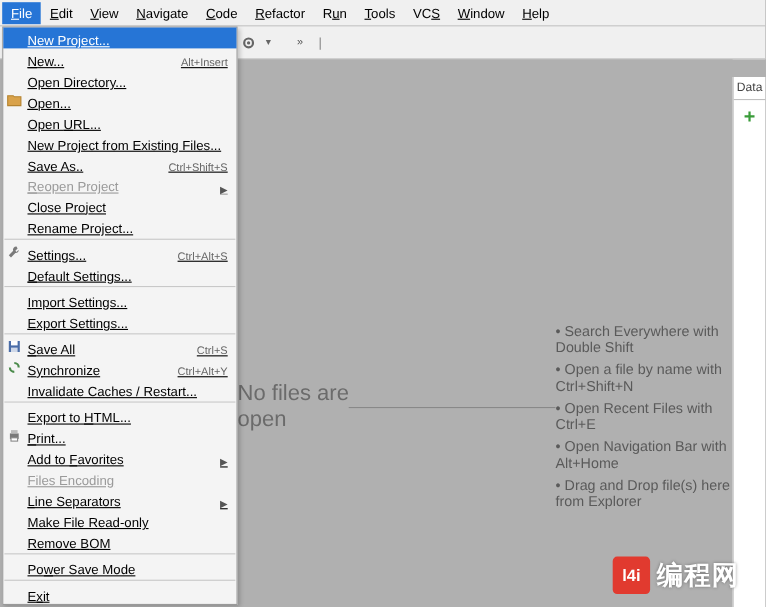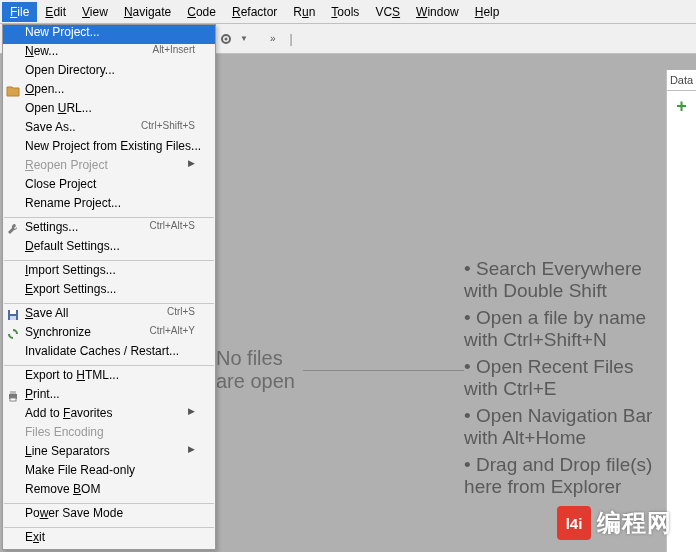--- a/index.html
+++ b/index.html
@@ -7,37 +7,37 @@
 
 .menubar { height: 24px; background: #f0f0f0; display: flex; align-items: center; padding: 0 2px; border-bottom: 1px solid #c0c0c0; }
 .menubar-item { padding: 3px 8px; cursor: pointer; }
 .menubar-item.open { background: #2675d6; color: #fff; }
 .menubar-item u { text-decoration: underline; }
 
 .toolbar-strip { height: 30px; background: #f0f0f0; border-bottom: 1px solid #c0c0c0; display: flex; align-items: center; padding-left: 218px; gap: 6px; }
 .tool-icon { width: 16px; height: 16px; }
 
 .dropdown { position: absolute; left: 2px; top: 24px; width: 214px; background: #f4f4f4; border: 1px solid #999; box-shadow: 2px 2px 4px rgba(0,0,0,0.2); z-index: 100; }
-.dropdown-item { display: flex; align-items: flex-start; height: 19px; padding: 0 20px 0 22px; position: relative; cursor: pointer; white-space: nowrap; }
+.dropdown-item { display: flex; align-items: flex-end; height: 19px; padding: 0 8px 0 22px; position: relative; cursor: pointer; white-space: nowrap; text-decoration: underline; }
 .dropdown-item.highlighted { background: #2675d6; color: #fff; }
 .dropdown-item.disabled { color: #9a9a9a; cursor: default; }
 .dropdown-item .shortcut { margin-left: auto; color: #666; font-size: 10px; }
 .dropdown-item .arrow { margin-left: auto; font-size: 9px; color: #555; }
 .dropdown-item .mi-icon { position: absolute; left: 3px; top: 2px; width: 14px; height: 14px; }
 .dropdown-sep { height: 1px; background: #c8c8c8; margin: 2px 1px; }
 .dropdown-item u { text-decoration: underline; }
 
 .right-panel { position: absolute; right: 0; top: 70px; width: 30px; height: 498px; background: #ffffff; border-left: 1px solid #c0c0c0; }
 .right-tab { writing-mode: horizontal-tb; font-size: 11px; color: #444; padding: 4px 2px; text-align: center; border-bottom: 1px solid #c0c0c0; }
 .right-plus { width: 16px; height: 16px; margin: 8px auto; color: #3a9c3a; font-size: 18px; font-weight: bold; text-align: center; line-height: 14px; }
 
 .main-area { position: absolute; left: 216px; top: 54px; right: 30px; bottom: 0; background: #b0b0b0; display: flex; flex-direction: row; align-items: center; justify-content: flex-start; padding-top: 150px; }
 .placeholder-title { font-size: 20px; color: #6b6b6b; margin-bottom: 16px; }
 .placeholder-hr { width: 280px; border: none; border-top: 1px solid #888; margin-bottom: 16px; }
-.tip-line { font-size: 19px; color: #5a5a5a; margin: 5px 0; }
+.tip-line { font-size: 13px; color: #5a5a5a; margin: 5px 0; }
 .tip-line::before { content: "• "; }
 
 .left-edge { position: absolute; left: 0; top: 54px; width: 216px; bottom: 0; background: #b0b0b0; }
 .double-arrow { font-size: 10px; color: #555; }
 
 .watermark { position: absolute; right: 24px; bottom: 12px; display: flex; align-items: center; gap: 6px; z-index: 50; margin-left: 16px; }
 .wm-badge { width: 34px; height: 34px; background: #e13a2f; border-radius: 4px; display: flex; align-items: center; justify-content: center; color: #fff; font-weight: bold; font-size: 15px; font-family: Arial; }
 .wm-text { font-size: 24px; font-weight: bold; color: #fff; text-shadow: 0 0 3px rgba(0,0,0,0.4); letter-spacing: 1px; }
 </style>
 </head>
@@ -83,25 +83,25 @@
     <div class="dropdown-item">
       <span class="mi-icon"><svg viewBox="0 0 14 14">
           <path d="M1 3h5l1 1h6v8H1z" fill="#d9a24a" stroke="#b5832f"></path>
         </svg></span>
       <span><u>O</u>pen...</span>
     </div>
     <div class="dropdown-item">
       <span>Open <u>U</u>RL...</span>
     </div>
     <div class="dropdown-item">
+      <span>New Project from Existing Files...</span>
+    </div>
+    <div class="dropdown-item">
       <span>Save As..</span>
       <span class="shortcut">Ctrl+Shift+S</span>
-    </div>
-    <div class="dropdown-item">
-      <span>New Project from Existing Files...</span>
     </div>
     <div class="dropdown-item disabled">
       <span><u>R</u>eopen Project</span>
       <span class="arrow">▶</span>
     </div>
     <div class="dropdown-item">
       <span>Close Pro<u>j</u>ect</span>
     </div>
     <div class="dropdown-item">
       <span>Rename Project...</span>

